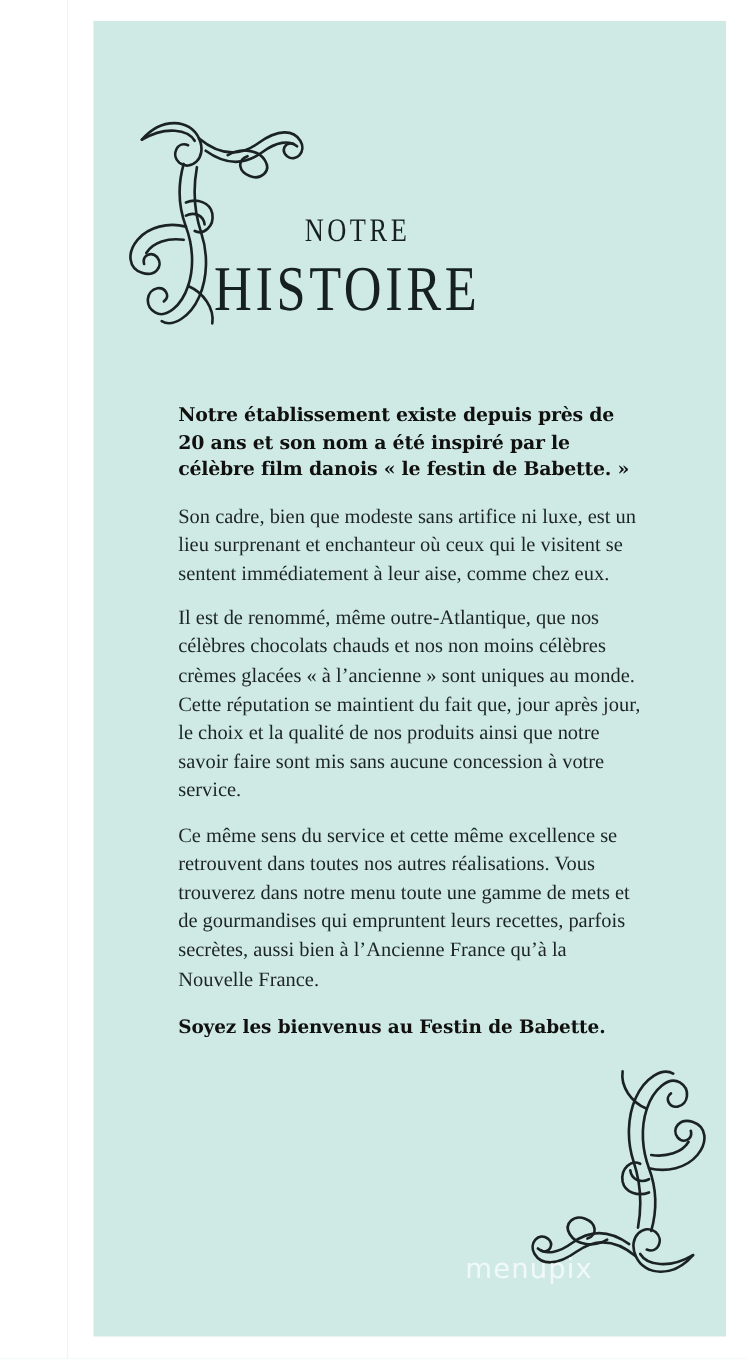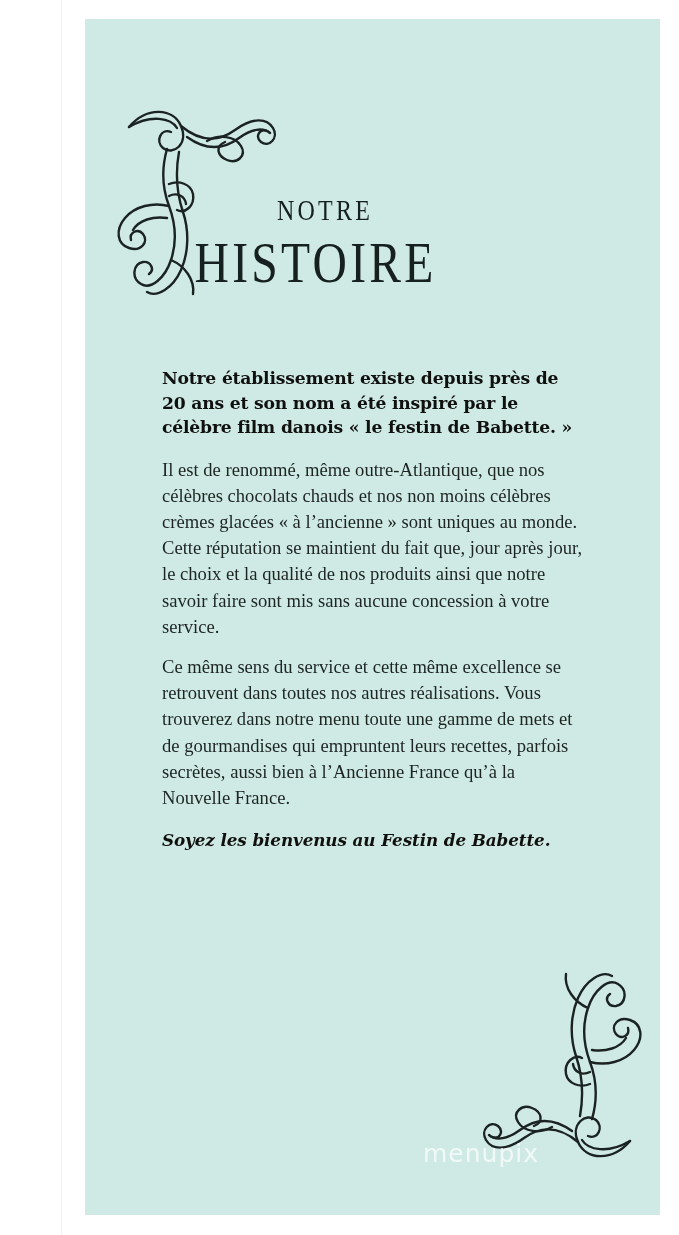--- a/index.html
+++ b/index.html
@@ -108,21 +108,20 @@
   .para {
     font-family: "Liberation Serif", serif;
     font-size: 18.6px;
     line-height: 26.2px;
     margin: 0 0 14px 0;
     color: #1d2523;
   }
   .closing {
     font-family: "DejaVu Serif", serif;
     font-weight: bold;
-    font-style: italic;
     font-size: 16.8px;
     line-height: 24px;
     margin: 17px 0 0 0;
     color: #10100f;
     letter-spacing: -0.1px;
   }
 
   
   .watermark {
     position: absolute;
@@ -168,20 +167,21 @@
   </div>
 
   <div class="title-block">
     <div class="title-small">NOTRE</div>
     <br>
     <div class="title-large">HISTOIRE</div>
   </div>
 
   <div class="content">
     <p class="lede">Notre établissement existe depuis près de 20 ans et son nom a été inspiré par le célèbre film danois « le festin de Babette. »</p>
+    <p class="para">Son cadre, bien que modeste sans artifice ni luxe, est un lieu surprenant et enchanteur où ceux qui le visitent se sentent immédiatement à leur aise, comme chez eux.</p>
     <p class="para">Il est de renommé, même outre-Atlantique, que nos célèbres chocolats chauds et nos non moins célèbres crèmes glacées « à l’ancienne » sont uniques au monde. Cette réputation se maintient du fait que, jour après jour, le choix et la qualité de nos produits ainsi que notre savoir faire sont mis sans aucune concession à votre service.</p>
     <p class="para">Ce même sens du service et cette même excellence se retrouvent dans toutes nos autres réalisations. Vous trouverez dans notre menu toute une gamme de mets et de gourmandises qui empruntent leurs recettes, parfois secrètes, aussi bien à l’Ancienne France qu’à la Nouvelle France.</p>
     <p class="closing">Soyez les bienvenus au Festin de Babette.</p>
   </div>
 
   <div class="ornament ornament-bottom-right">
     <svg viewBox="0 0 205 215" width="205" height="215" fill="none" stroke="#1b2322" stroke-width="2.4" stroke-linecap="round" stroke-linejoin="round">
       <path d="M22 33 C 40 12, 66 14, 74 32 C 82 50, 66 62, 56 54 C 48 47, 54 34, 64 38"></path>
       <path d="M22 33 C 44 20, 64 24, 70 34"></path>
       <path d="M74 32 C 92 47, 110 49, 128 36 C 146 23, 160 24, 166 34 C 172 44, 162 54, 154 48 C 148 43, 152 34, 160 37"></path>

